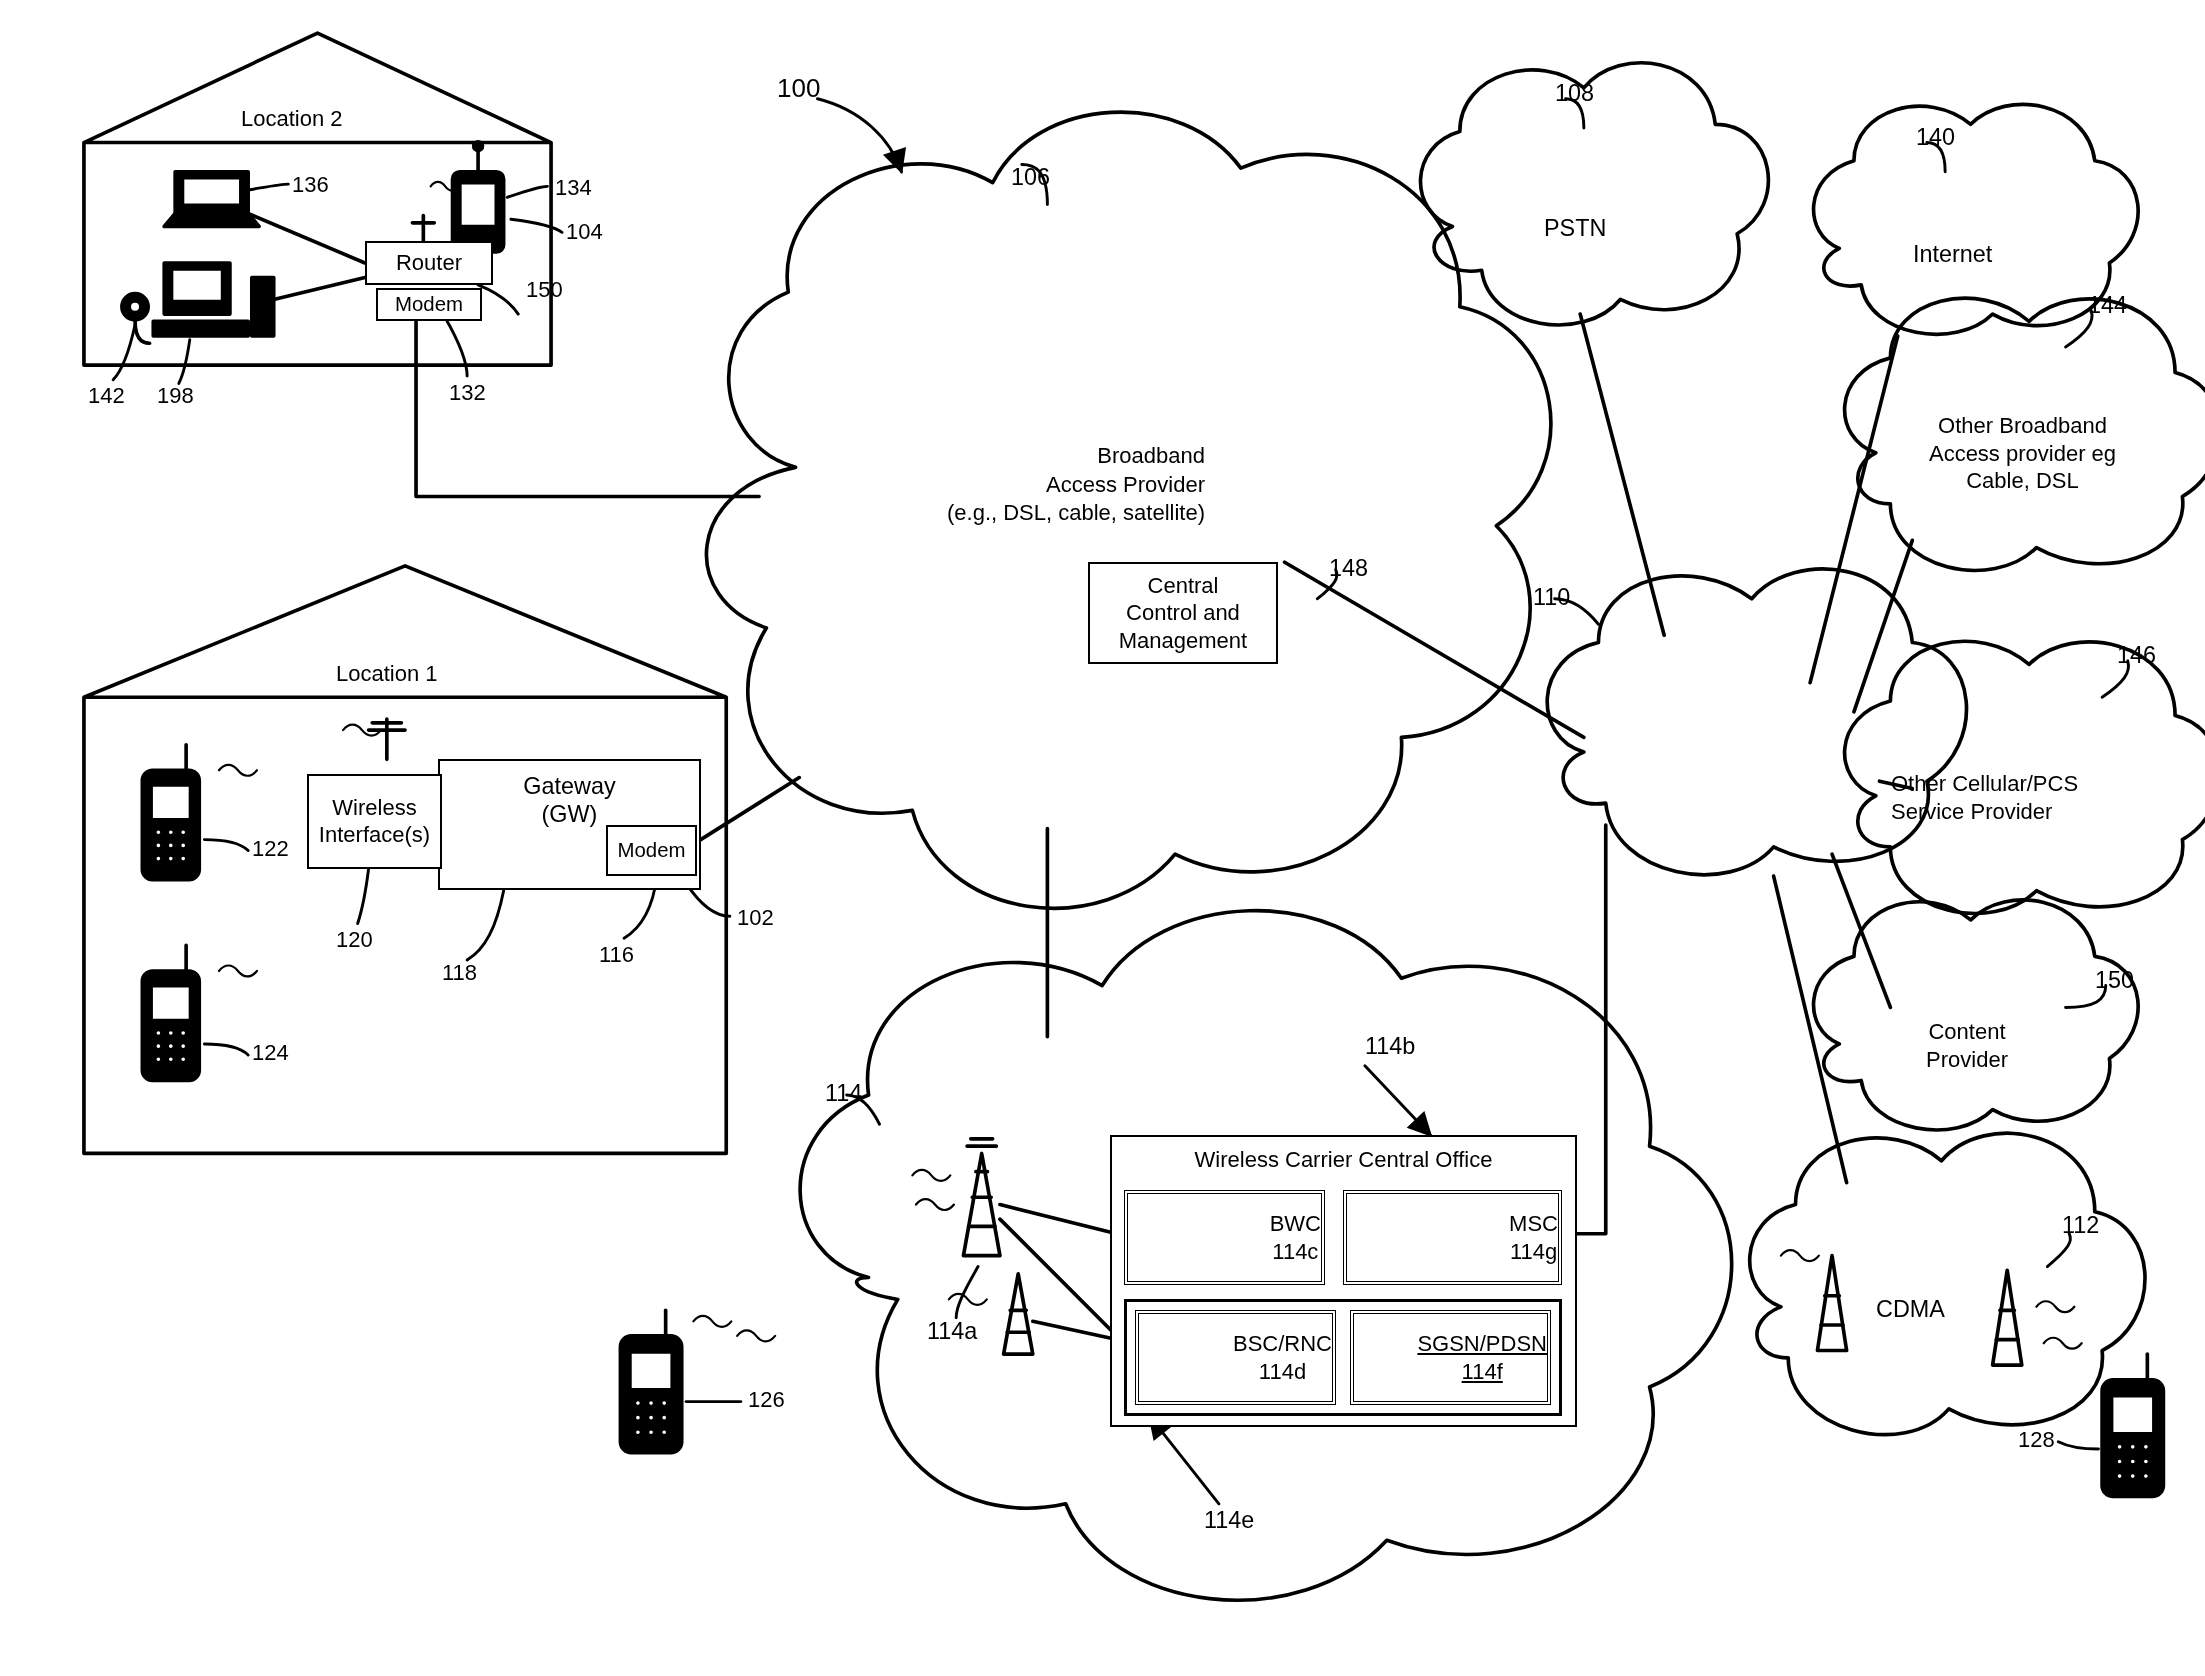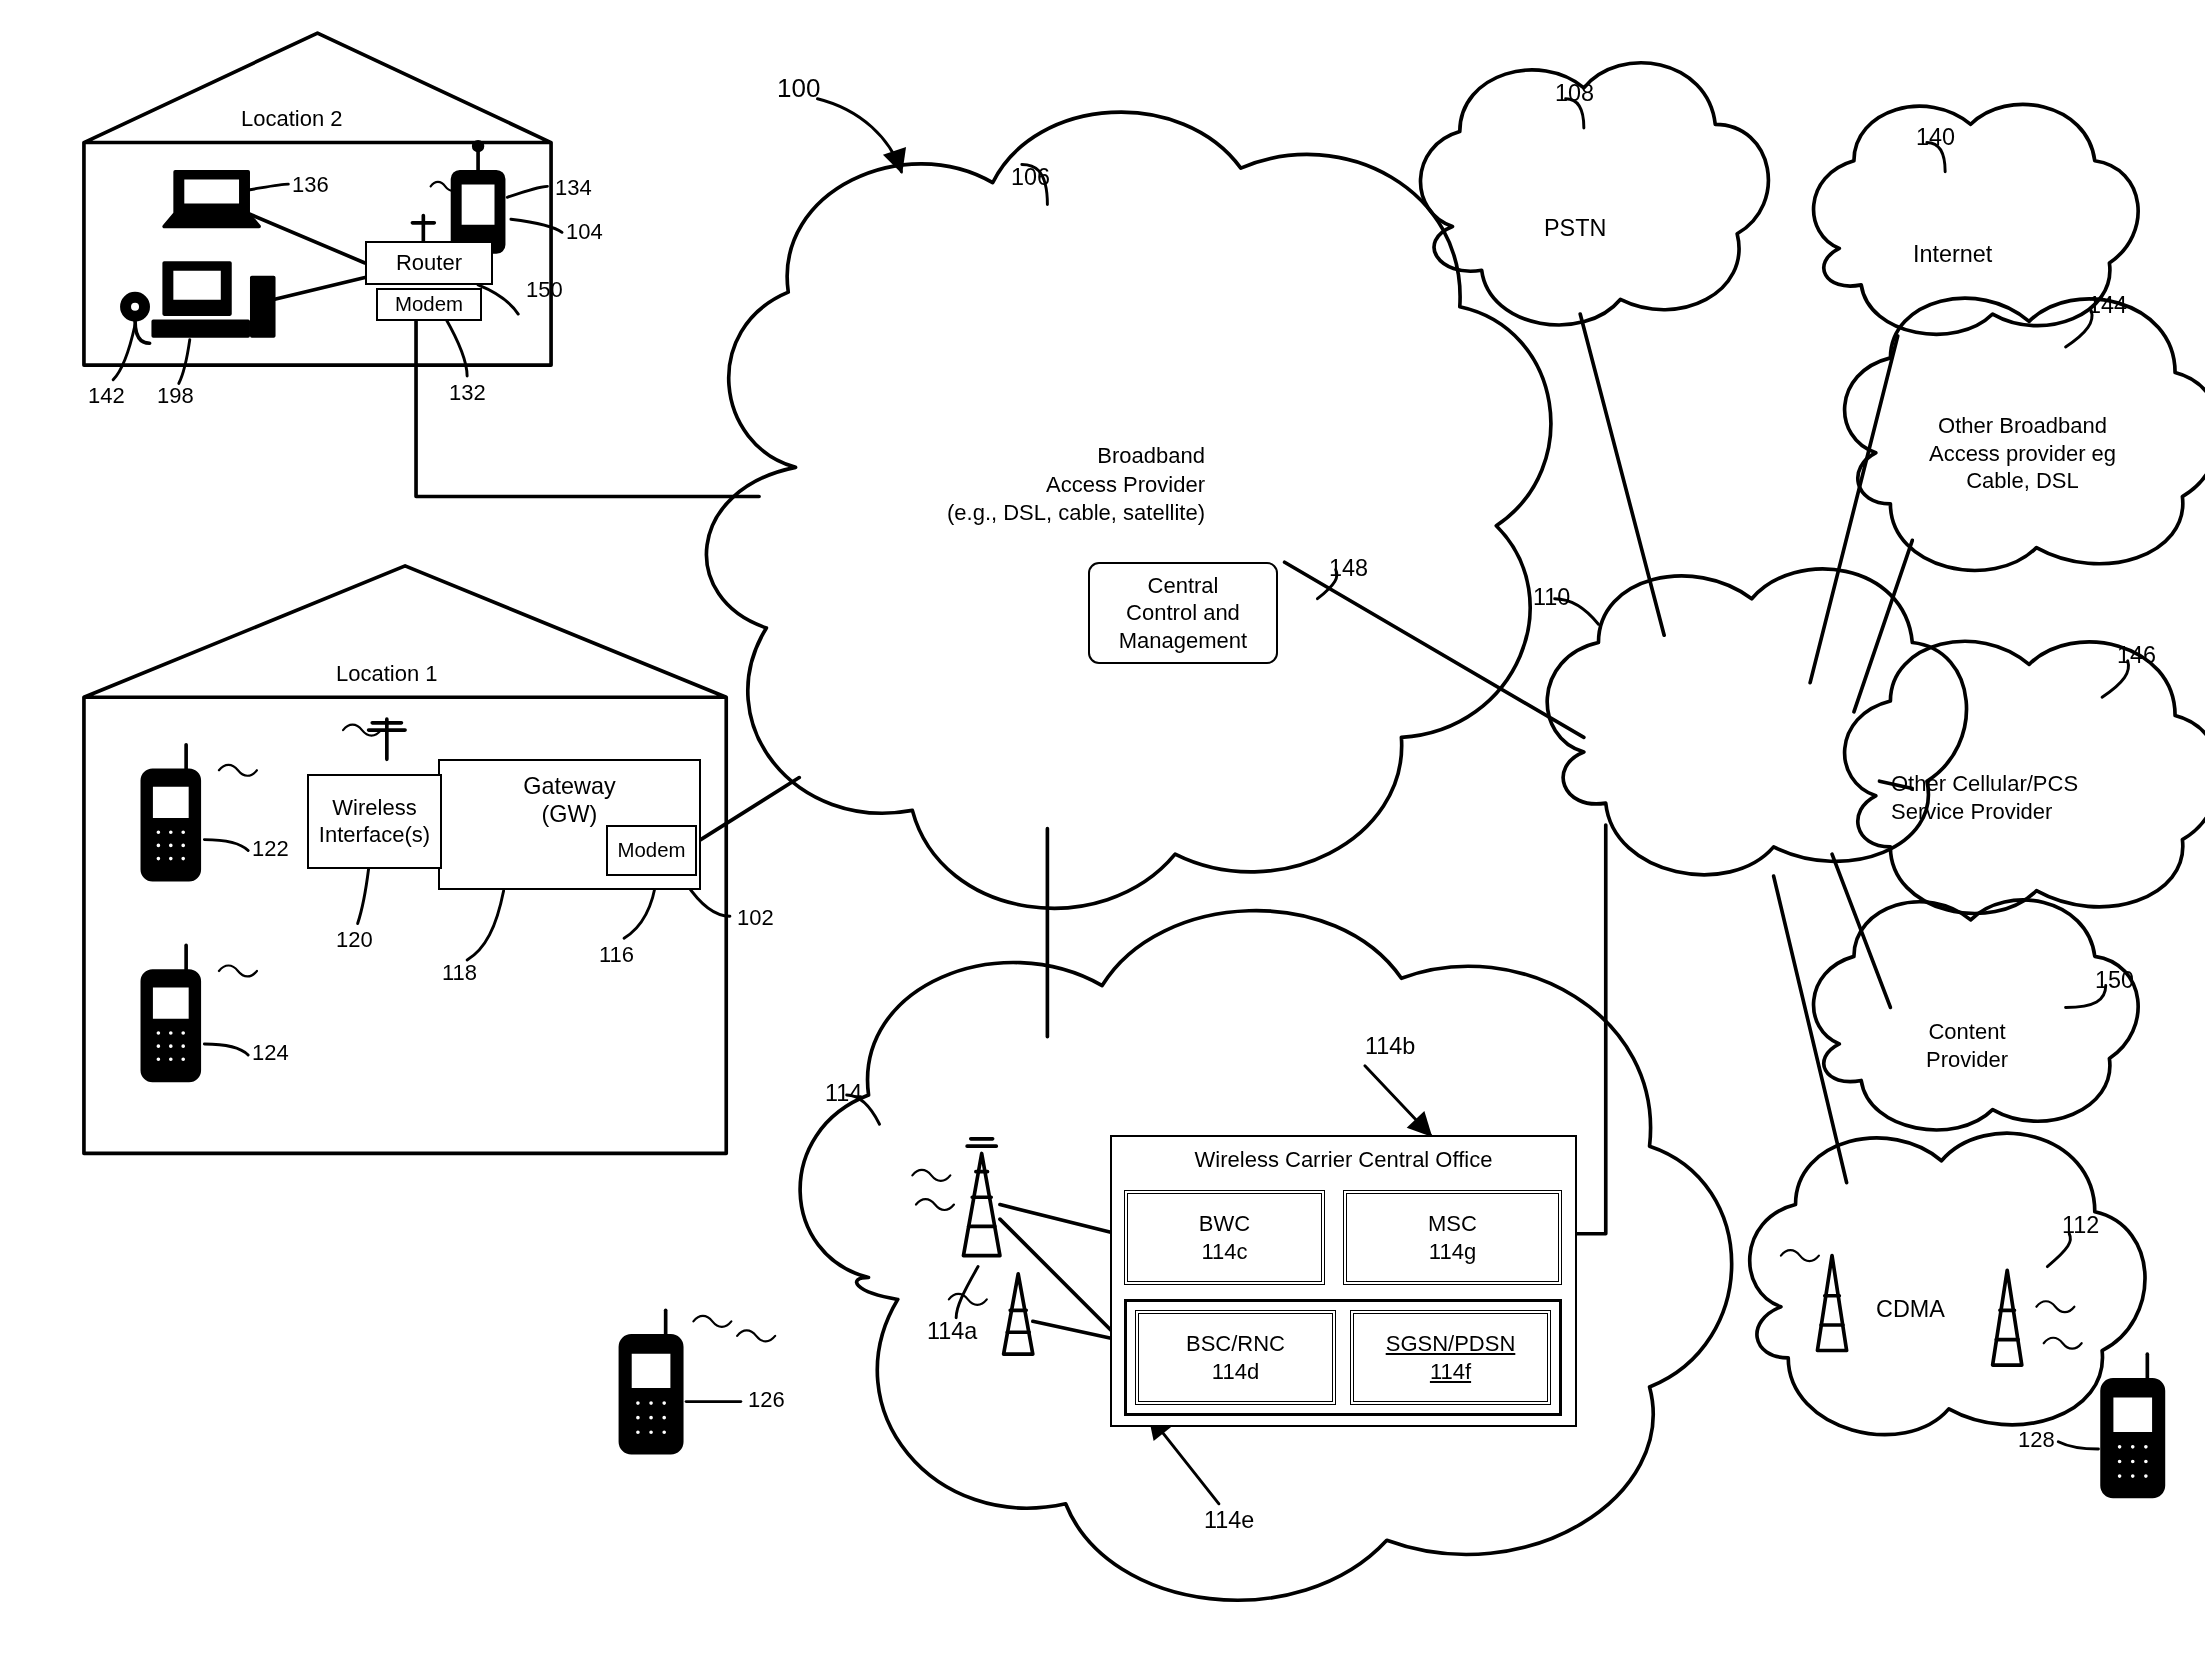--- a/index.html
+++ b/index.html
@@ -32,21 +32,21 @@
     box-sizing: border-box;
   }
   .dbox {
     position: absolute;
     border: 4.4px double #000;
     background: #fff;
     text-align: center;
     display: flex;
     flex-direction: column;
     justify-content: center;
-    align-items: center;
+    align-items: flex-end;
     box-sizing: border-box;
   }
   svg.layer {
     position: absolute;
     left: 0;
     top: 0;
   }
 </style>
 </head>
 <body>
@@ -371,21 +371,21 @@
     <span style="white-space:pre; line-height:1.2;">Wireless
 Interface(s)</span>
   </div>
   <div class="box" style="left:606px; top:825px; width:91px; height:51px; font-size:20.4px;">
     <span>Modem</span>
   </div>
 
   <div class="label" style="left:891px; top:442px; width:314px; text-align:right; font-size:22px; line-height:1.3;">Broadband
 Access Provider
 (e.g., DSL, cable, satellite)</div>
-  <div class="box" style="left:1088px; top:562px; width:190px; height:102px; font-size:22px;border-radius:11px;">
+  <div class="box" style="left:1088px; top:562px; width:190px; height:102px; font-size:22px;">
     <span style="white-space:pre; line-height:1.25;">Central
 Control and
 Management</span>
   </div>
 
   <div class="box" style="left:1110px; top:1135px; width:467px; height:292px; justify-content:flex-start; padding-top:10.2px; font-size:22px;">
     <span>Wireless Carrier Central Office</span>
   </div>
   <div class="dbox" style="left:1124px; top:1190px; width:201px; height:95px; font-size:22px;">
     <span style="white-space:pre; line-height:1.25;">BWC

